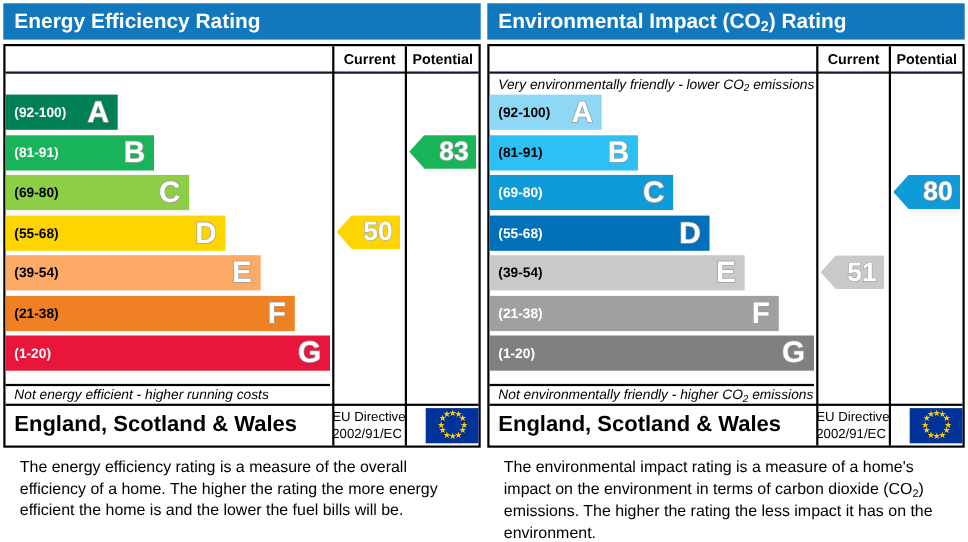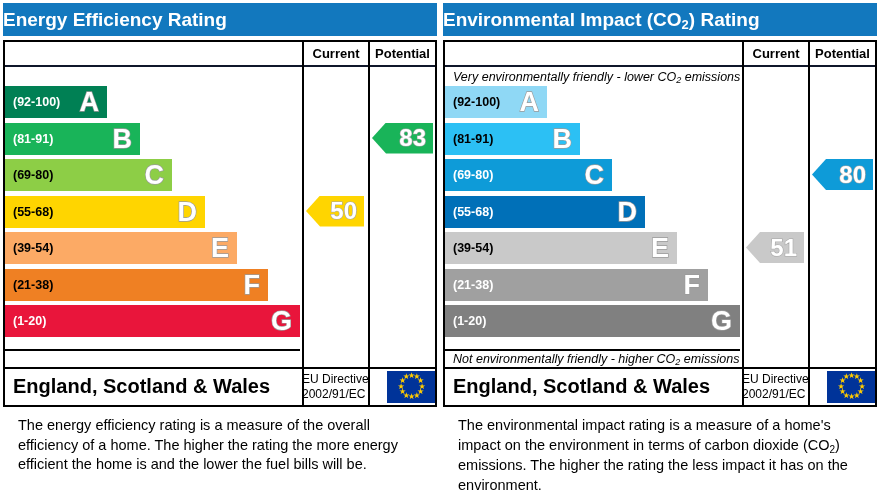--- a/index.html
+++ b/index.html
@@ -17,20 +17,21 @@
   .panel.right { left: 440px; }
 
   
   .title-bar {
     position: absolute; left: 3px; top: 3px;
     width: 434px; height: 33px;
     background: #1278be;
     color: #ffffff;
     font-size: 19px; font-weight: bold;
     line-height: 33px;
+    padding-left: 10px;
     white-space: nowrap;
   }
   .title-bar sub { font-size: 13px; vertical-align: baseline; position: relative; top: 3px; }
 
   
   .table {
     position: absolute; left: 3px; top: 40px;
     width: 434px; height: 367px;
     border: 2px solid #000;
     background: #fff;
@@ -170,20 +171,21 @@
             <span class="range" style="color: rgb(0, 0, 0);">(21-38)</span>
             <span class="letter">F</span>
           </div>
           <div class="band" style="top: 219px; width: 295px; height: 32px; background: rgb(233, 21, 59);">
             <span class="range" style="color: rgb(255, 255, 255);">(1-20)</span>
             <span class="letter">G</span>
           </div>
         </div>
 
       <div class="cap-divider below-bands"></div>
+      <div class="cap bottom">Not energy efficient - higher running costs</div>
 
       <div id="left-arrows">
           <div class="arrow cur" style="top: 153.5px; background: rgb(255, 213, 0);">
             <span class="val">50</span>
           </div>
           <div class="arrow pot" style="top: 80.5px; background: rgb(25, 180, 89);">
             <span class="val">83</span>
           </div>
         </div>
 

